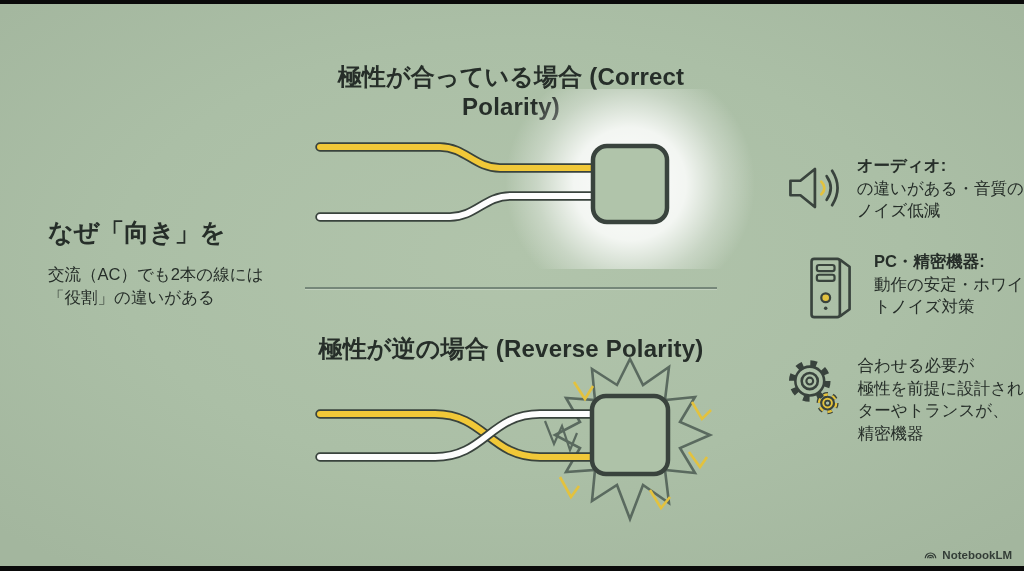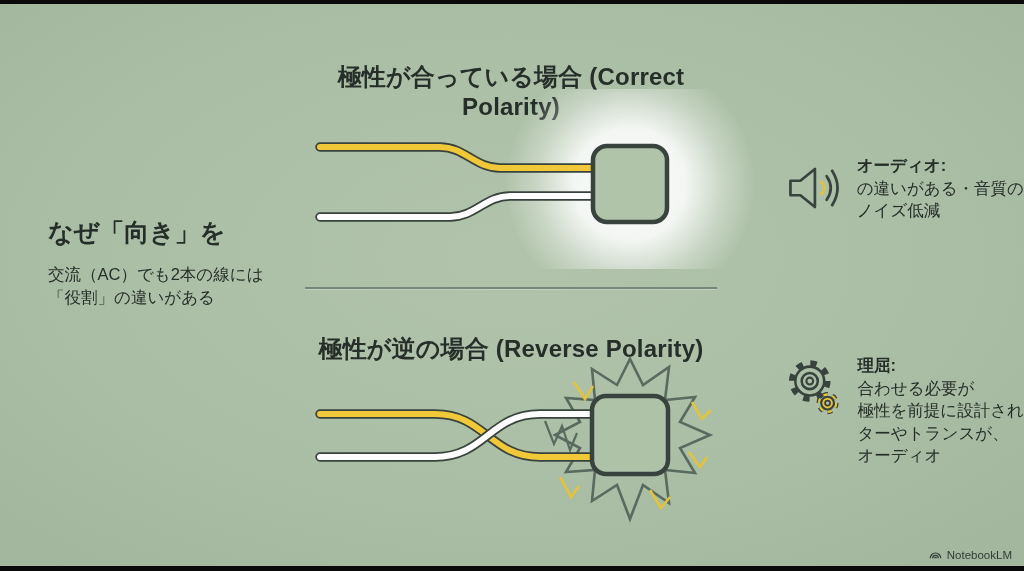--- a/index.html
+++ b/index.html
@@ -54,21 +54,21 @@
   #benefit-pc    { top: 246px; }
   #benefit-logic { top: 350px; }
   .benefit .icon-wrap { flex: 0 0 62px; display: flex; justify-content: center; align-items: flex-start; }
   .benefit .txt { font-size: 16.5px; line-height: 22.5px; font-weight: 500; }
   .benefit .txt .hd { font-weight: 700; }
 
   #footer-brand {
     position: absolute;
     right: 12px; bottom: 5px;
     display: flex; align-items: center; gap: 4px;
-    font-size: 11.5px; font-weight: 400; color: #333d37;
+    font-size: 11.5px; font-weight: 700; color: #333d37;
   }
   .bar { position: absolute; left: 0; width: 1024px; background: #0a0a0a; }
   #bar-top { top: 0; height: 4px; }
   #bar-bottom { bottom: 0; height: 5px; }
 </style>
 </head>
 <body>
 
 <div id="stage">
 
@@ -143,40 +143,56 @@
         <path d="M52 9 Q64 28 52 47" fill="none" stroke="#39433d" stroke-width="3" stroke-linecap="round"></path>
       </svg>
     </div>
     <div class="txt">
       <div class="hd">オーディオ:</div>
       <div>の違いがある・音質の</div>
       <div>ノイズ低減</div>
     </div>
   </div>
 
+  <div id="benefit-pc" class="benefit">
+    <div class="icon-wrap" style="margin-top:5px;">
+      <svg width="46" height="66" viewBox="0 0 52 74">
+        <rect x="4" y="4" width="32" height="66" rx="3" fill="none" stroke="#39433d" stroke-width="3"></rect>
+        <path d="M36 5 L47 13 V61 L36 69" fill="none" stroke="#39433d" stroke-width="3" stroke-linejoin="round"></path>
+        <rect x="10" y="11" width="20" height="7" rx="2.5" fill="none" stroke="#39433d" stroke-width="2.5"></rect>
+        <rect x="10" y="22" width="20" height="7" rx="2.5" fill="none" stroke="#39433d" stroke-width="2.5"></rect>
+        <circle cx="20" cy="48" r="5" fill="#e3c23e" stroke="#39433d" stroke-width="2.5"></circle>
+        <circle cx="20" cy="60" r="2" fill="#39433d"></circle>
+      </svg>
+    </div>
+    <div class="txt">
+      <div class="hd">PC・精密機器:</div>
+      <div>動作の安定・ホワイ</div>
+      <div>トノイズ対策</div>
+    </div>
+  </div>
 
   <div id="benefit-logic" class="benefit">
     <div class="icon-wrap" style="margin-top:4px;">
       <svg width="56" height="58" viewBox="0 0 66 68">
         <circle cx="28" cy="27" r="21" fill="none" stroke="#39433d" stroke-width="7" stroke-dasharray="7.5 9"></circle>
         <circle cx="28" cy="27" r="17" fill="none" stroke="#39433d" stroke-width="3"></circle>
         <circle cx="28" cy="27" r="9.5" fill="none" stroke="#39433d" stroke-width="3"></circle>
         <circle cx="28" cy="27" r="4" fill="none" stroke="#39433d" stroke-width="2.5"></circle>
         <circle cx="49" cy="53" r="10" fill="none" stroke="#39433d" stroke-width="6" stroke-dasharray="5.2 5.3"></circle>
         <circle cx="49" cy="53" r="10" fill="none" stroke="#e3c23e" stroke-width="3" stroke-dasharray="5.2 5.3"></circle>
         <circle cx="49" cy="53" r="7.5" fill="#e3c23e" stroke="#39433d" stroke-width="2.5"></circle>
         <circle cx="49" cy="53" r="3" fill="#abbfa6" stroke="#39433d" stroke-width="2"></circle>
       </svg>
     </div>
     <div class="txt">
-      <div class="hd">理屈:</div>
       <div>合わせる必要が</div>
       <div>極性を前提に設計され</div>
       <div>ターやトランスが、</div>
-      <div>オーディオ</div>
+      <div>精密機器</div>
     </div>
   </div>
 
   <div id="footer-brand">
     <svg width="15" height="13" viewBox="0 0 20 14">
       <path d="M3 12 A 7 7 0 0 1 17 12" fill="none" stroke="#333d37" stroke-width="1.6"></path>
       <path d="M6.2 12 A 3.8 3.8 0 0 1 13.8 12" fill="none" stroke="#333d37" stroke-width="1.6"></path>
       <path d="M8.7 12 A 1.3 1.3 0 0 1 11.3 12" fill="none" stroke="#333d37" stroke-width="1.6"></path>
     </svg>
     <span>NotebookLM</span>

